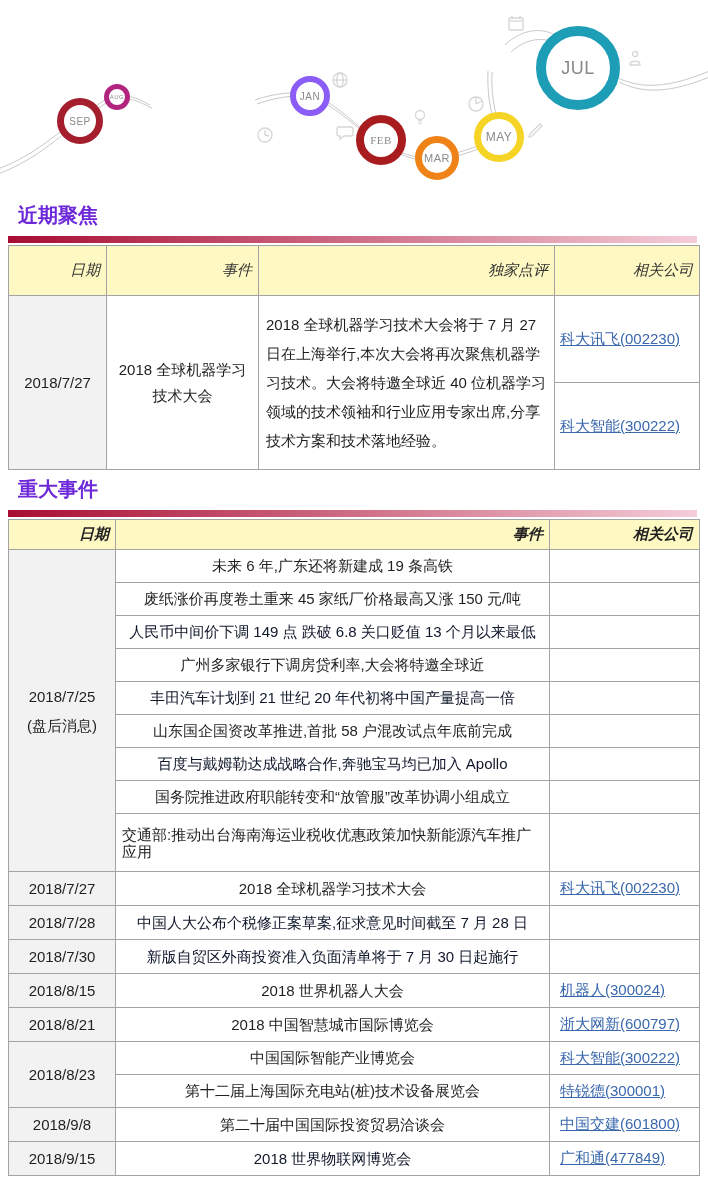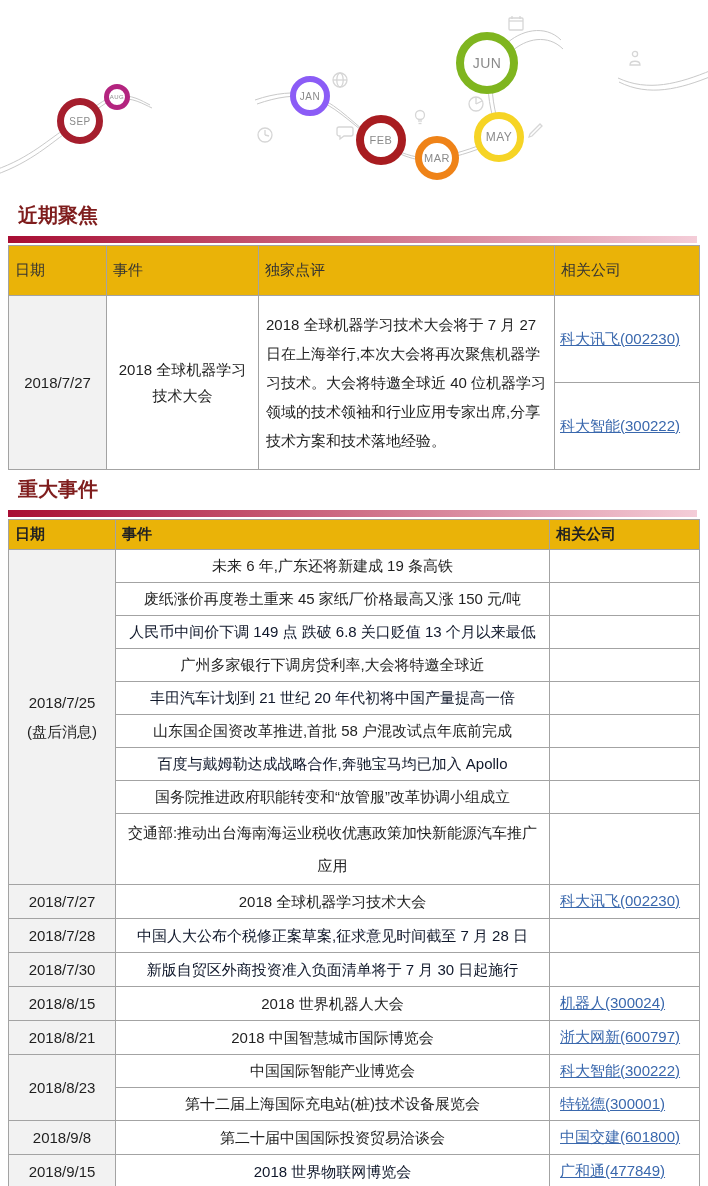--- a/index.html
+++ b/index.html
@@ -12,59 +12,59 @@
   .header-art{position:relative;height:196px;overflow:hidden;}
   .squiggles{position:absolute;left:0;top:0;}
   .month{
     position:absolute;border-radius:50%;background:#fff;box-sizing:border-box;
     display:flex;align-items:center;justify-content:center;
     color:#8a8a8a;letter-spacing:.5px;
   }
   .m-sep{left:57px;top:98px;width:46px;height:46px;border:7px solid #a51e2d;font-size:10px;}
   .m-aug{left:104px;top:84px;width:26px;height:26px;border:5px solid #b3247f;font-size:6px;}
   .m-jan{left:290px;top:76px;width:40px;height:40px;border:6px solid #8b5cf6;font-size:10px;}
-  .m-feb{left:356px;top:115px;width:50px;height:50px;border:8px solid #a81c20;font-size:11px;}
+  .m-feb{left:356px;top:115px;width:50px;height:50px;border:8px solid #a81c20;font-size:11px;font-family:Liberation Serif, serif;}
   .m-mar{left:415px;top:136px;width:44px;height:44px;border:7px solid #ef8318;font-size:11px;}
   .m-may{left:474px;top:112px;width:50px;height:50px;border:7px solid #f6d425;font-size:12px;}
   .m-jun{left:456px;top:32px;width:62px;height:62px;border:8px solid #7fb51f;font-size:14px;}
   .m-jul{left:536px;top:26px;width:84px;height:84px;border:10px solid #1e9db6;font-size:18px;}
   .logo{
     position:absolute;left:147px;top:49px;width:110px;height:110px;border-radius:50%;
     background:conic-gradient(#7bcfe2 0deg 100deg,#fff 100deg 110deg,
       #a7d57b 110deg 158deg,#fff 158deg 166deg,
       #f6dc74 166deg 200deg,#fff 200deg 208deg,
       #f1a55e 208deg 242deg,#fff 242deg 250deg,
       #c4706b 250deg 340deg,#fff 340deg 350deg,#7bcfe2 350deg 360deg);
   }
   .logo-inner{
     position:absolute;left:13px;top:13px;width:84px;height:84px;border-radius:50%;
     background:#fff;display:flex;flex-direction:column;align-items:center;justify-content:center;
     font-weight:bold;color:#3c3c3c;font-size:25px;line-height:29px;letter-spacing:3px;
   }
   .deco{position:absolute;}
   .deco svg{display:block;stroke:#d6d6d6;fill:none;stroke-width:1.3;}
   
-  .section-heading{margin:6px 0 7px 18px;font-size:20px;font-weight:bold;color:#7f1d1d;font-family:Liberation Serif, serif;}
+  .section-heading{margin:6px 0 7px 18px;font-size:20px;font-weight:bold;color:#6d28d9;font-family:Liberation Serif, serif;}
   .bar{height:7px;margin:0 11px 0 8px;background:linear-gradient(to right,#a80d33,#f4cdd8);}
   table{border-collapse:collapse;table-layout:fixed;width:691px;margin:2px 8px 0 8px;font-size:15px;}
   td,th{border:1px solid #a3a3a3;box-sizing:border-box;padding:2px 6px;overflow:hidden;}
-  th{background:#eab308;text-align:left;}
+  th{background:#fef9c3;text-align:right;font-style:italic;}
   .date{background:#f2f2f2;text-align:center;}
   .red{color:#0f172a;}
   a.company-link{color:#3a68ad;text-decoration:underline;margin-top:32px;}
   
   .t1 th{height:50px;font-weight:normal;color:#333;}
   .t1 .event{text-align:center;line-height:26px;}
   .t1 .comment{line-height:29px;padding:4px 7px;text-align:left;vertical-align:middle;}
   .t1 .co{height:87px;padding-left:5px;}
   
   .t2 th{height:30px;font-weight:bold;color:#222;}
   .t2 td{height:28px;}
   .t2 .ev{text-align:center;line-height:28px;}
-  .t2 .ev-tall{line-height:33px;text-align:center;}
+  .t2 .ev-tall{line-height:17px;text-align:left;}
   .t2 .date{line-height:29px;margin-left:19px;}
   .t2 .co{padding-left:10px;}
 </style>
 </head>
 <body>
 
 <div class="header-art">
   <svg class="squiggles" width="708" height="196" viewBox="0 0 708 196">
     <g stroke="#c9c9c9" stroke-width="1" fill="none">
       <path d="M-5,170 C30,158 50,138 68,127 C88,114 102,98 116,96 C132,94 142,101 150,105"></path>
@@ -144,22 +144,22 @@
     </div>
   <div class="month m-feb">
       <span>FEB</span>
     </div>
   <div class="month m-mar">
       <span>MAR</span>
     </div>
   <div class="month m-may">
       <span>MAY</span>
     </div>
-  <div class="month m-jun">
-      <span>JUN</span>
+  <div class="month m-jul">
+      <span>JUL</span>
     </div>
 
 </div>
 
 <div class="section-heading">近期聚焦</div>
 <div class="bar"></div>
 
 <table class="t1">
   <colgroup>
       <col style="width:98px">

